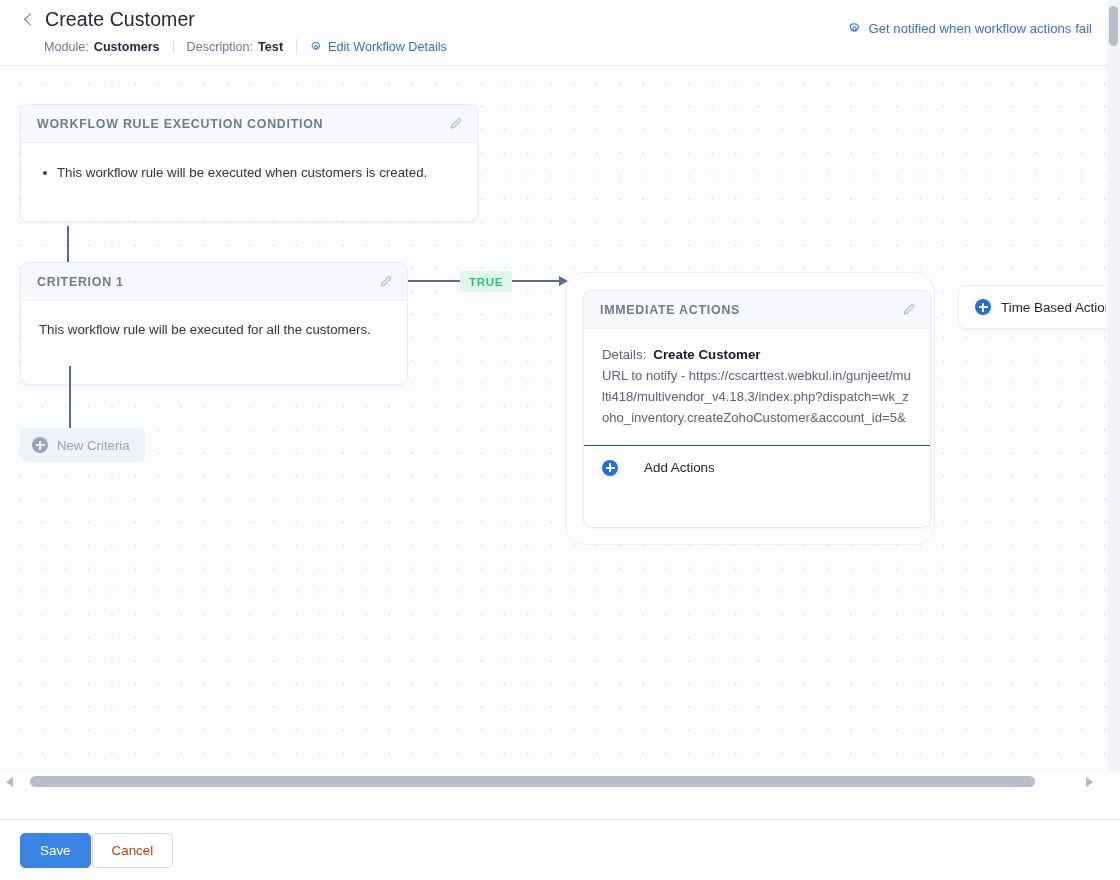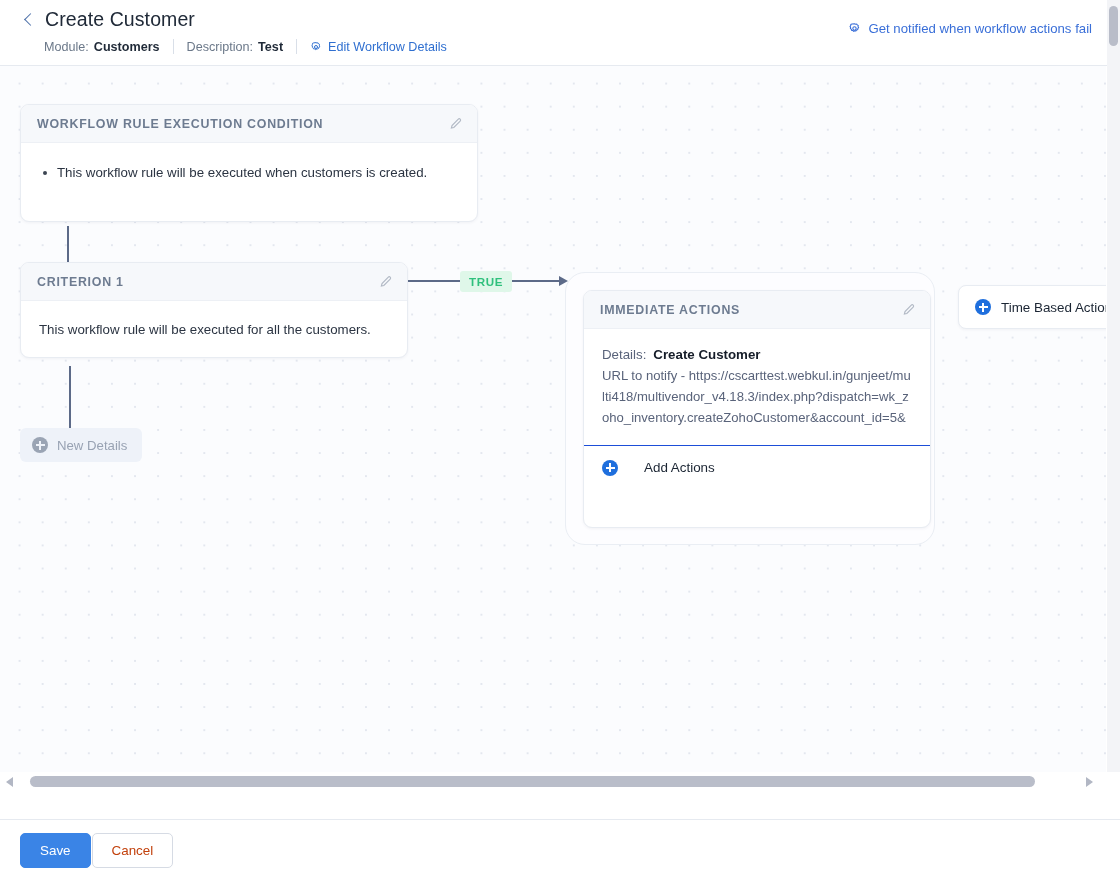--- a/index.html
+++ b/index.html
@@ -229,42 +229,42 @@
           <span class="bullet-dot"></span>
           <span class="body-text">This workflow rule will be executed when customers is created.</span>
         </div>
       </div>
     </div>
 
     <div class="v-arrow" style="left:67px; top:160px; height:42px;">
       <span class="head"></span>
     </div>
 
-    <div class="card" style="left:20px; top:196px; width:388px; height:96px;">
+    <div class="card" style="left:20px; top:196px; width:388px; height:123px;">
       <div class="card-head">
         <span class="ttl">CRITERION 1</span>
         <svg class="pencil" viewBox="0 0 24 24">
           <path fill="none" stroke="#9aa3b2" stroke-width="1.8" d="M16.5 4.3a2.1 2.1 0 0 1 3 3L9.3 17.5l-3.9 1 1-3.9z"></path>
         </svg>
       </div>
       <div class="card-body" style="padding-top:19px;">
         <span class="body-text">This workflow rule will be executed for all the customers.</span>
       </div>
     </div>
 
     <div class="h-arrow" style="left:408px; top:214px; width:152px;">
       <span class="head"></span>
     </div>
     <div class="true-badge" style="left:460px; top:205px;">TRUE</div>
 
     <div class="v-line" style="left:69px; top:300px; height:68px;"></div>
 
     <div class="new-criteria" style="left:20px; top:362px;">
       <span class="plus-grey"></span>
-      <span>New Details</span>
+      <span>New Criteria</span>
     </div>
 
     <div class="actions-wrap" style="left:565px; top:206px; width:370px; height:273px;">
       <div class="card" style="left:17px; top:17px; width:348px; height:238px;">
         <div class="card-head">
           <span class="ttl">IMMEDIATE ACTIONS</span>
           <svg class="pencil" viewBox="0 0 24 24">
             <path fill="none" stroke="#9aa3b2" stroke-width="1.8" d="M16.5 4.3a2.1 2.1 0 0 1 3 3L9.3 17.5l-3.9 1 1-3.9z"></path>
           </svg>
         </div>

